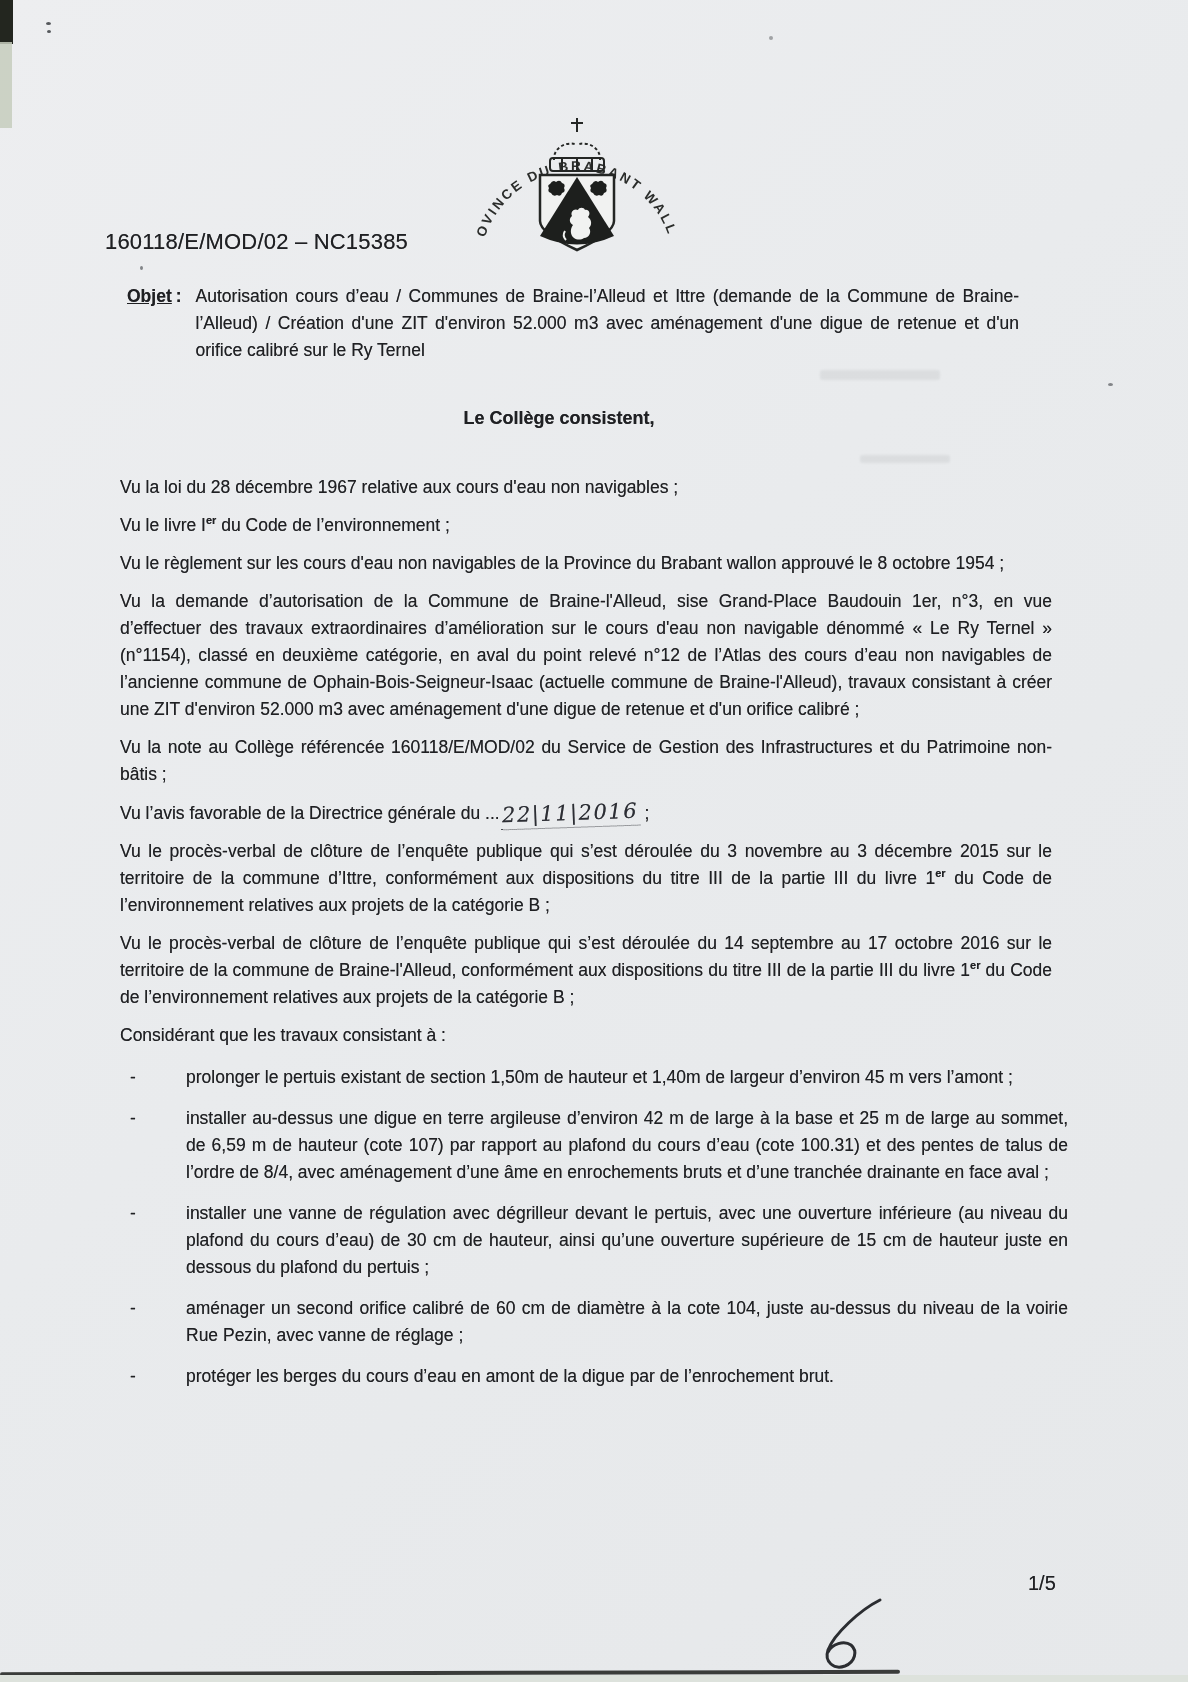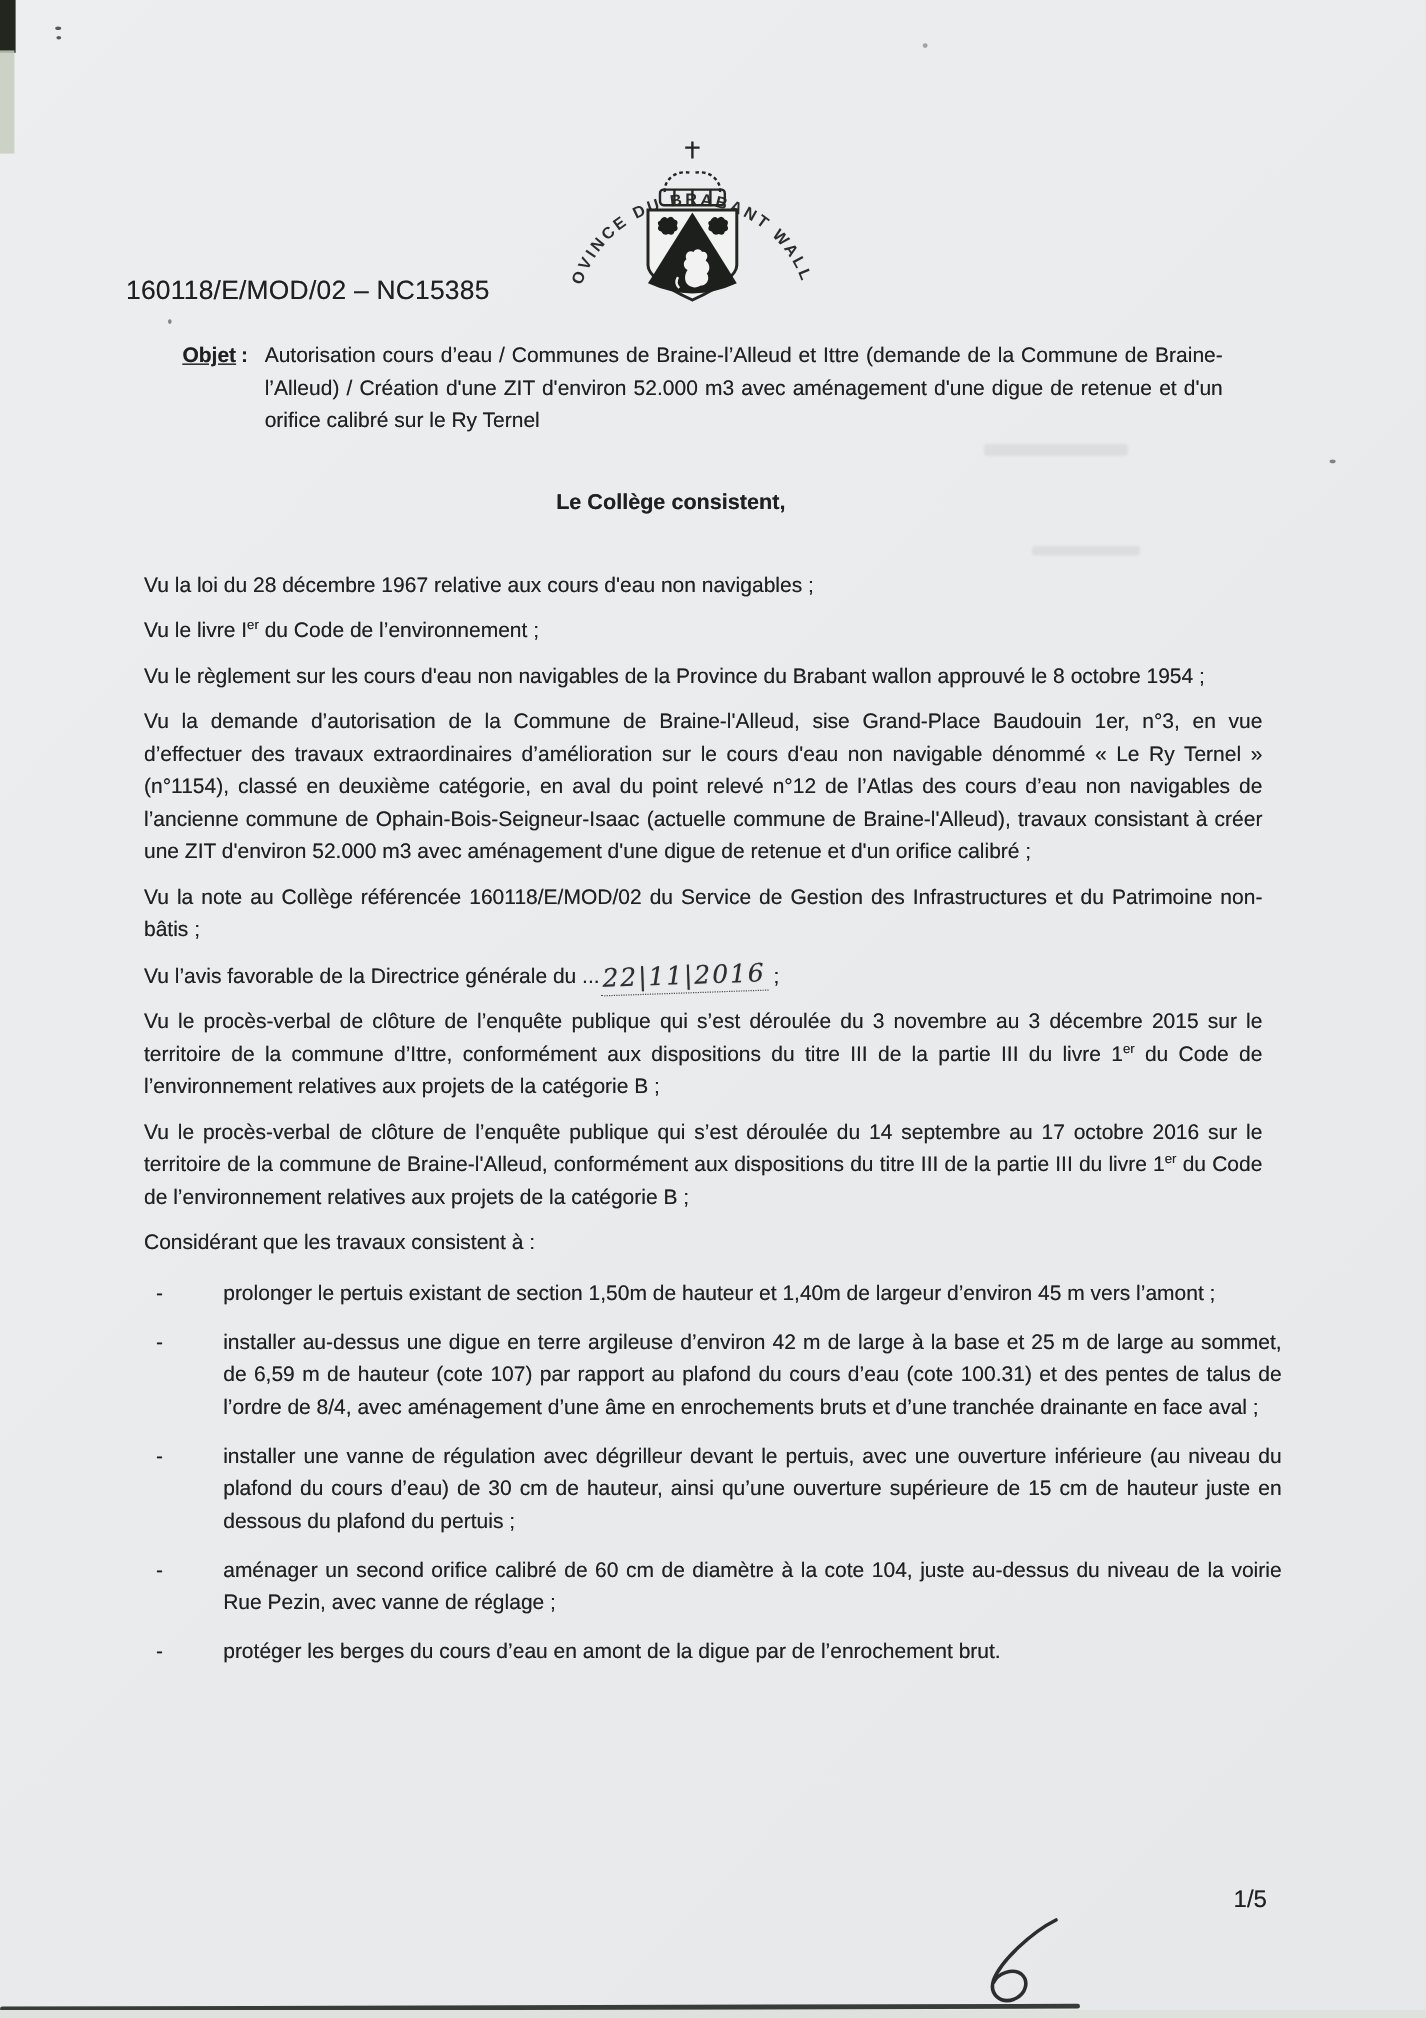--- a/index.html
+++ b/index.html
@@ -25,32 +25,32 @@
   .speck{position:absolute;background:#55585c;border-radius:50%;}
 
   
   .logo{position:absolute;left:462px;top:90px;width:230px;height:172px;}
   .ref{position:absolute;left:105px;top:229px;font-size:22px;letter-spacing:.2px;
        text-shadow:0 0 .5px rgba(25,25,28,.65);}
 
   
   .subject{position:absolute;left:127px;top:283px;width:892px;display:flex;
            font-size:17.5px;line-height:27px;text-shadow:0 0 .4px rgba(25,25,28,.6);}
-  .subject-label{font-weight:bold;text-decoration:underline;white-space:nowrap;margin-left:25px;}
+  .subject-label{font-weight:bold;text-decoration:underline;white-space:nowrap;}
   .subject-colon{font-weight:bold;margin:0 14px 0 4px;}
   .subject-text{flex:1;text-align:justify;}
 
   .heading{position:absolute;left:0;top:408px;width:1118px;text-align:center;
            font-weight:bold;font-size:18px;text-shadow:0 0 .5px rgba(25,25,28,.7);}
 
   
   .bodyflow{position:absolute;left:120px;top:474px;width:948px;
             font-size:17.5px;line-height:27px;text-shadow:0 0 .4px rgba(25,25,28,.6);}
   .par{margin:0 16px 11px 0;text-align:justify;}
-  .sup{font-size:11px;vertical-align:super;line-height:0;}
+  .sup{font-size:11px;vertical-align:super;line-height:0;font-weight:bold;}
   .hand-date{
     display:inline-block;font-family:"DejaVu Serif",serif;font-style:italic;
     font-size:21px;letter-spacing:1.5px;transform:rotate(-2deg) translateY(1px);
     color:#2c2e34;text-shadow:0 0 .6px rgba(30,30,40,.5);
     border-bottom:1.5px dotted #4b4d52;padding:0 2px;
   }
   .bullets{margin-top:15px;}
   .bullet{display:flex;margin:0 0 14px 0;}
   .bullet-dash{width:38px;flex:0 0 38px;padding-left:10px;}
   .bullet-text{flex:1;text-align:justify;margin-left:18px;}
@@ -132,21 +132,21 @@
 
 
     <p class="par">Vu la note au Collège référencée 160118/E/MOD/02 du Service de Gestion des Infrastructures et du Patrimoine non-bâtis ;</p>
 
     <p class="par"><span>Vu l’avis favorable de la Directrice générale du ...</span><span class="hand-date">22|11|2016</span><span> ;</span></p>
 
     <p class="par"><span>Vu le procès-verbal de clôture de l’enquête publique qui s’est déroulée du 3 novembre au 3 décembre 2015 sur le territoire de la commune d’Ittre, conformément aux dispositions du titre III de la partie III du livre 1</span><span class="sup">er</span><span> du Code de l’environnement relatives aux projets de la catégorie B ;</span></p>
 
     <p class="par"><span>Vu le procès-verbal de clôture de l’enquête publique qui s’est déroulée du 14 septembre au 17 octobre 2016 sur le territoire de la commune de Braine-l'Alleud, conformément aux dispositions du titre III de la partie III du livre 1</span><span class="sup">er</span><span> du Code de l’environnement relatives aux projets de la catégorie B ;</span></p>
 
-    <p class="par">Considérant que les travaux consistent à :</p>
+    <p class="par">Considérant que les travaux consistant à :</p>
 
     <div class="bullets">
       <div class="bullet">
         <span class="bullet-dash">-</span>
         <div class="bullet-text">prolonger le pertuis existant de section 1,50m de hauteur et 1,40m de largeur d’environ 45 m vers l’amont ;</div>
       </div>
       <div class="bullet">
         <span class="bullet-dash">-</span>
         <div class="bullet-text">installer au-dessus une digue en terre argileuse d’environ 42 m de large à la base et 25 m de large au sommet, de 6,59 m de hauteur (cote 107) par rapport au plafond du cours d’eau (cote 100.31) et des pentes de talus de l’ordre de 8/4, avec aménagement d’une âme en enrochements bruts et d’une tranchée drainante en face aval ;</div>
       </div>

